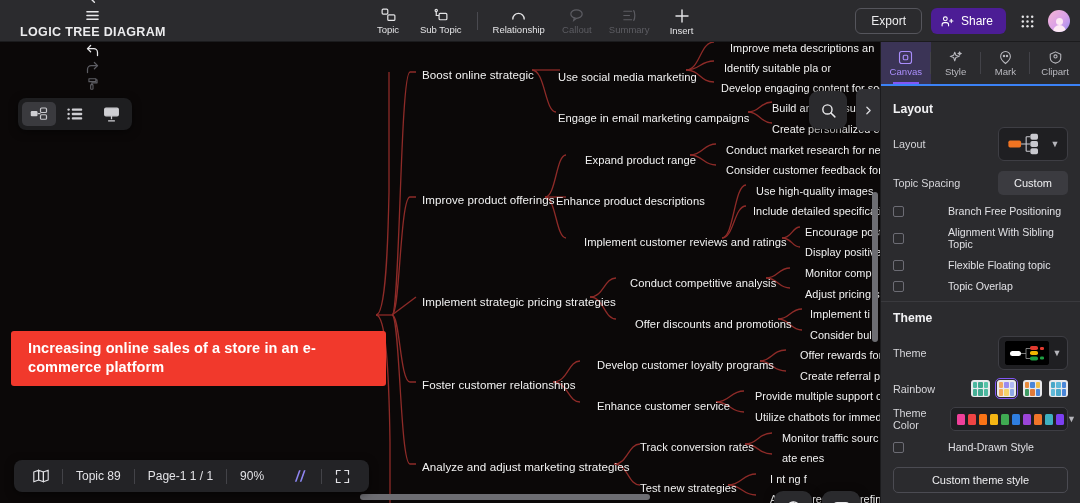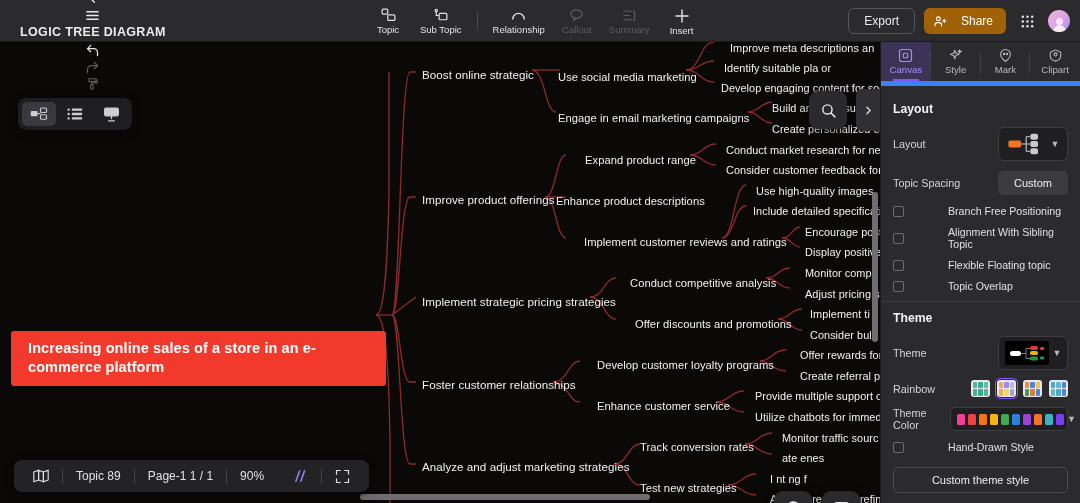--- a/index.html
+++ b/index.html
@@ -49,22 +49,22 @@
     display: flex; align-items: center; gap: 9px;
   }
   .btn-export {
     height: 26px; padding: 0 15px; border-radius: 6px;
     border: 1px solid #55555c; background: transparent; color: #ededef;
     font-size: 12px; font-family: inherit; cursor: pointer;
     display: flex; align-items: center;
   }
   .btn-share {
     height: 26px; padding: 0 13px 0 10px; border-radius: 6px; border: none;
-    background: #a16207; color: #fff; font-size: 12px; font-family: inherit;
-    cursor: pointer; display: flex; align-items: center; gap: 14px;
+    background: #4c1d95; color: #fff; font-size: 12px; font-family: inherit;
+    cursor: pointer; display: flex; align-items: center; gap: 7px;
   }
   .grid-ic { width: 24px; height: 24px; display: flex; align-items: center; justify-content: center; cursor: pointer; border-radius: 5px; }
   .avatar {
     width: 22px; height: 22px; border-radius: 50%; cursor: pointer;
     background: linear-gradient(135deg,#f6b6d4 0%,#d9a0e8 55%,#9b8ef0 100%);
     display: flex; align-items: flex-end; justify-content: center; overflow: hidden;
   }
   .avatar .head { width:7px;height:7px;border-radius:50%;background:#fde9f4;margin-bottom:7px;position:absolute; }
   .avatar .body { width:13px;height:7px;border-radius:7px 7px 0 0;background:#fde9f4; }
 
@@ -161,21 +161,21 @@
     cursor: pointer; border-radius: 4px; white-space: nowrap;
   }
   .sb-div { width: 1px; height: 15px; background: #434348; }
 
   
   .rpanel {
     position: absolute; right: 0; top: 42px; width: 200px; height: 461px;
     background: #2b2b2e; border-left: 1px solid #1b1b1d;
     z-index: 35; overflow: hidden;
   }
-  .rtabs { display: flex; height: 44px; border-bottom: 5px solid #3b82f6; }
+  .rtabs { display: flex; height: 44px; border-bottom: 2px solid #3b82f6; }
   .rtab {
     flex: 1; display: flex; flex-direction: column; align-items: center; justify-content: center;
     gap: 1px; cursor: pointer; color: #b9b9bf; position: relative;
   }
   .rtab .rl { font-size: 9.6px; }
   .rtab.active { background: #3b3456; color: #a98dfb; }
   .rtab.active::after {
     content:''; position: absolute; bottom: 0; left: 24%; width: 52%; height: 2px; background: #8257f5;
   }
   .rtab .sep { position:absolute; right:0; top:10px; width:1px; height:22px; background:#424248; }

